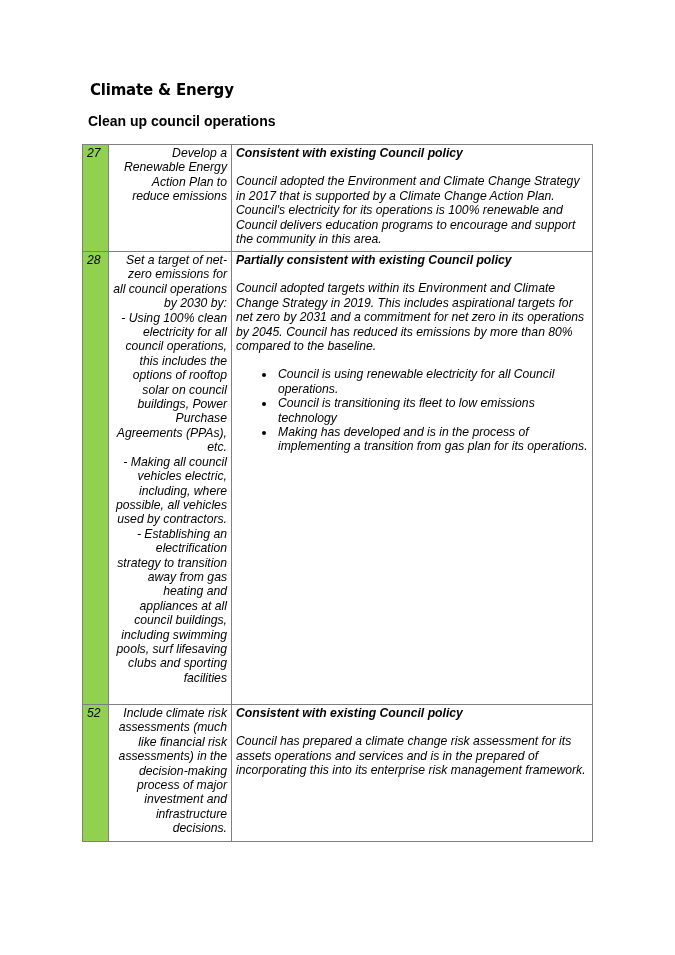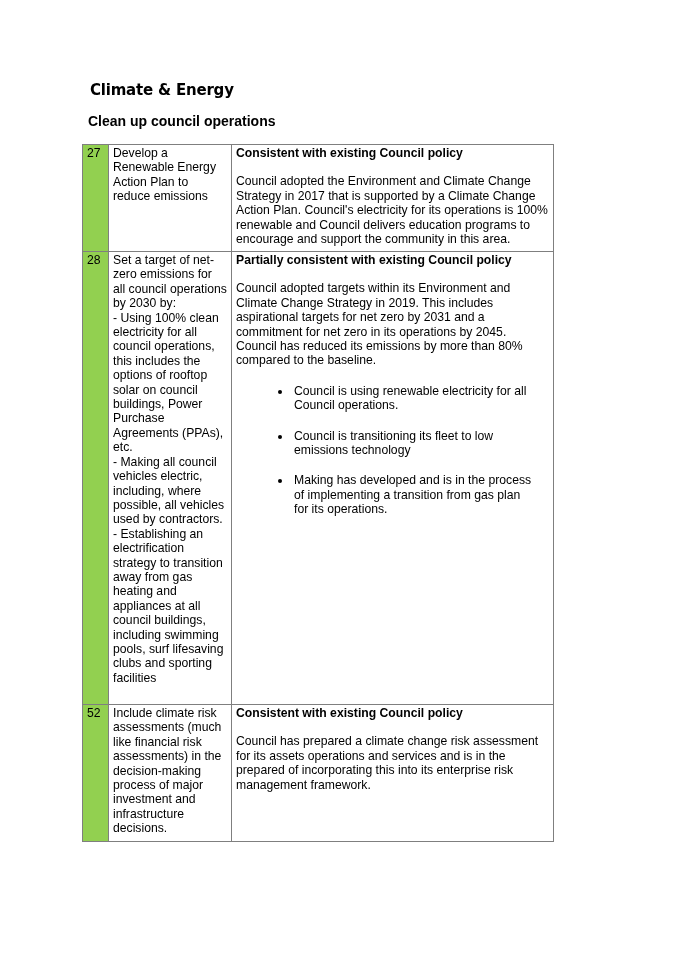--- a/index.html
+++ b/index.html
@@ -11,34 +11,34 @@
       position: absolute; left: 90px; top: 81px;
       font-family: "DejaVu Sans", sans-serif; font-weight: bold; font-size: 15px;
       letter-spacing: -0.2px;
     }
     .h2 {
       position: absolute; left: 88px; top: 113px;
       font-family: "Liberation Sans", sans-serif; font-weight: bold; font-size: 14px; text-align: center;
     }
     table.policy {
       position: absolute; left: 82px; top: 144px;
-      width: 472px; border-collapse: collapse; table-layout: fixed;
-      font-size: 12.2px; line-height: 14.4px;
+      width: 511px; border-collapse: collapse; table-layout: fixed;
+      font-size: 12.2px; line-height: 14.4px; font-style: italic;
     }
     table.policy td {
       border: 1px solid #7f7f7f; vertical-align: top; padding: 1px 4px 4px 4px;
     }
     td.num { background: #92d050; width: 17px; padding: 1px 3px; }
     td.action { width: 114px; padding-left: 5px; }
     td.resp { padding-left: 5px; padding-right: 4px; }
     .status { font-weight: bold; }
     .para { margin-top: 14px; }
     ul.bullets { margin: 14px 0 0 0; padding-left: 40px; }
-    ul.bullets li { margin: 16px; padding-left: 2px; }
-    .pre { white-space: pre-line; }
+    ul.bullets li { margin: 0; padding-left: 2px; }
+    .pre { white-space: pre-line; text-align: right; }
   </style>
 </head>
 <body>
 
 <div class="h1">Climate &amp; Energy</div>
 <div class="h2">Clean up council operations</div>
 
 <table class="policy">
   <tbody>
       <tr style="height:107px;">

